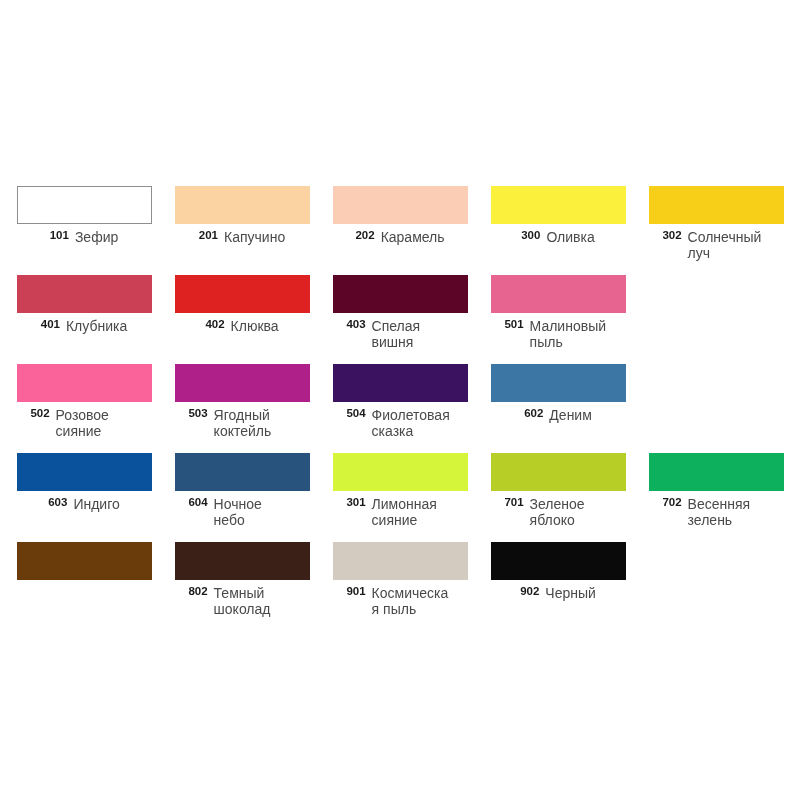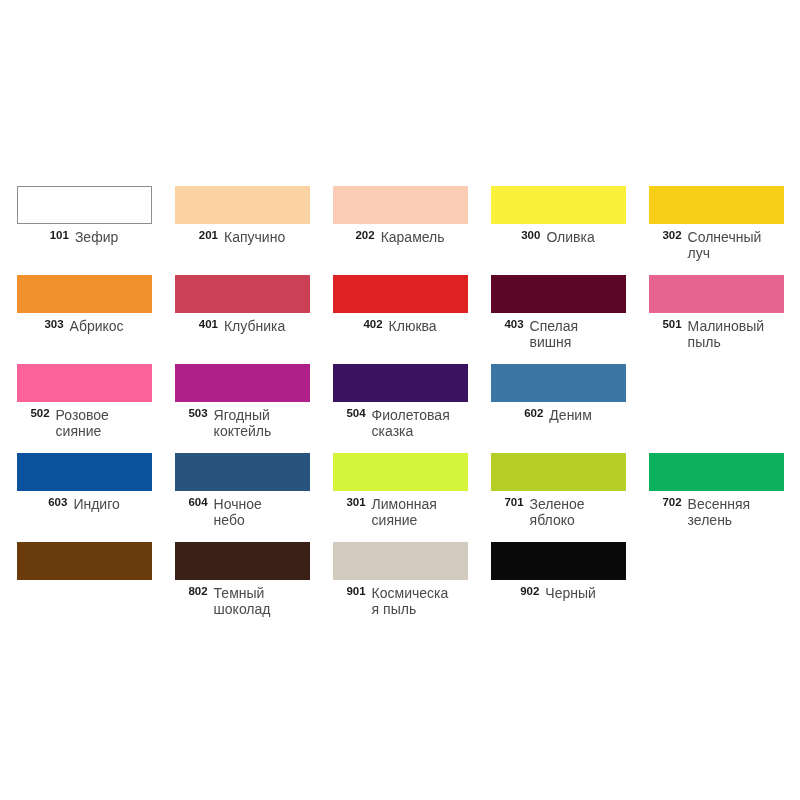--- a/index.html
+++ b/index.html
@@ -137,27 +137,20 @@
         <div class="swatch-cell">
           <div class="swatch-chip" title="Солнечный луч" style="background: rgb(247, 207, 24);"></div>
           <div class="swatch-caption">
             <span class="swatch-code">302</span>
             <span class="swatch-name">Солнечный луч</span>
           </div>
         </div>
       </div>
       <div class="palette-row">
         <div class="swatch-cell">
-          <div class="swatch-chip" title="Абрикос" style="background: rgb(240, 145, 45);"></div>
-          <div class="swatch-caption">
-            <span class="swatch-code">303</span>
-            <span class="swatch-name single">Абрикос</span>
-          </div>
-        </div>
-        <div class="swatch-cell">
           <div class="swatch-chip" title="Клубника" style="background: rgb(203, 64, 85);"></div>
           <div class="swatch-caption">
             <span class="swatch-code">401</span>
             <span class="swatch-name single">Клубника</span>
           </div>
         </div>
         <div class="swatch-cell">
           <div class="swatch-chip" title="Клюква" style="background: rgb(222, 34, 34);"></div>
           <div class="swatch-caption">
             <span class="swatch-code">402</span>

